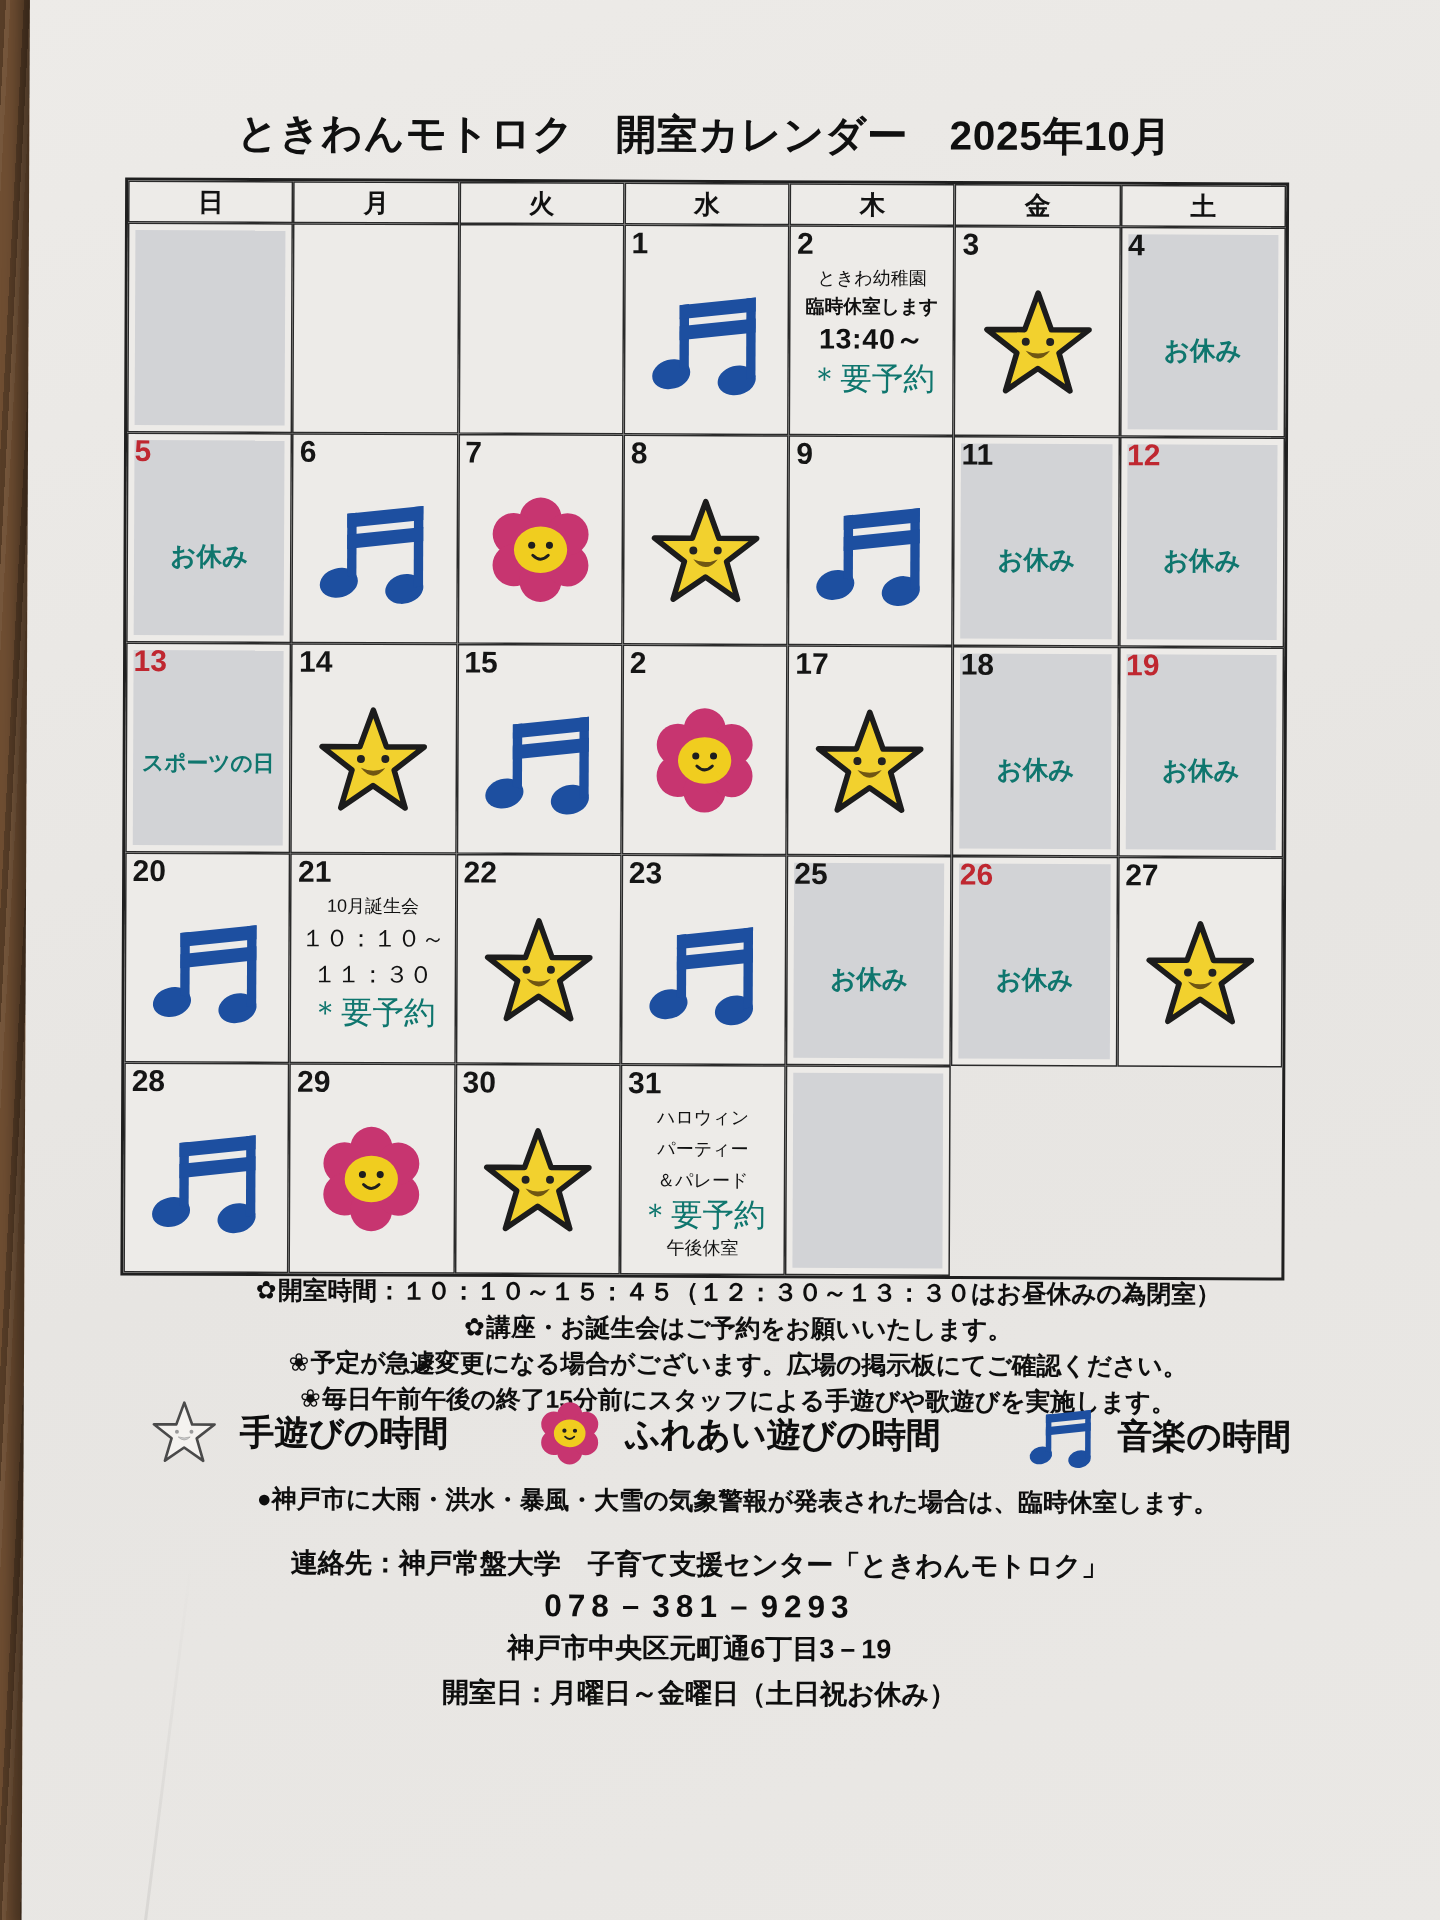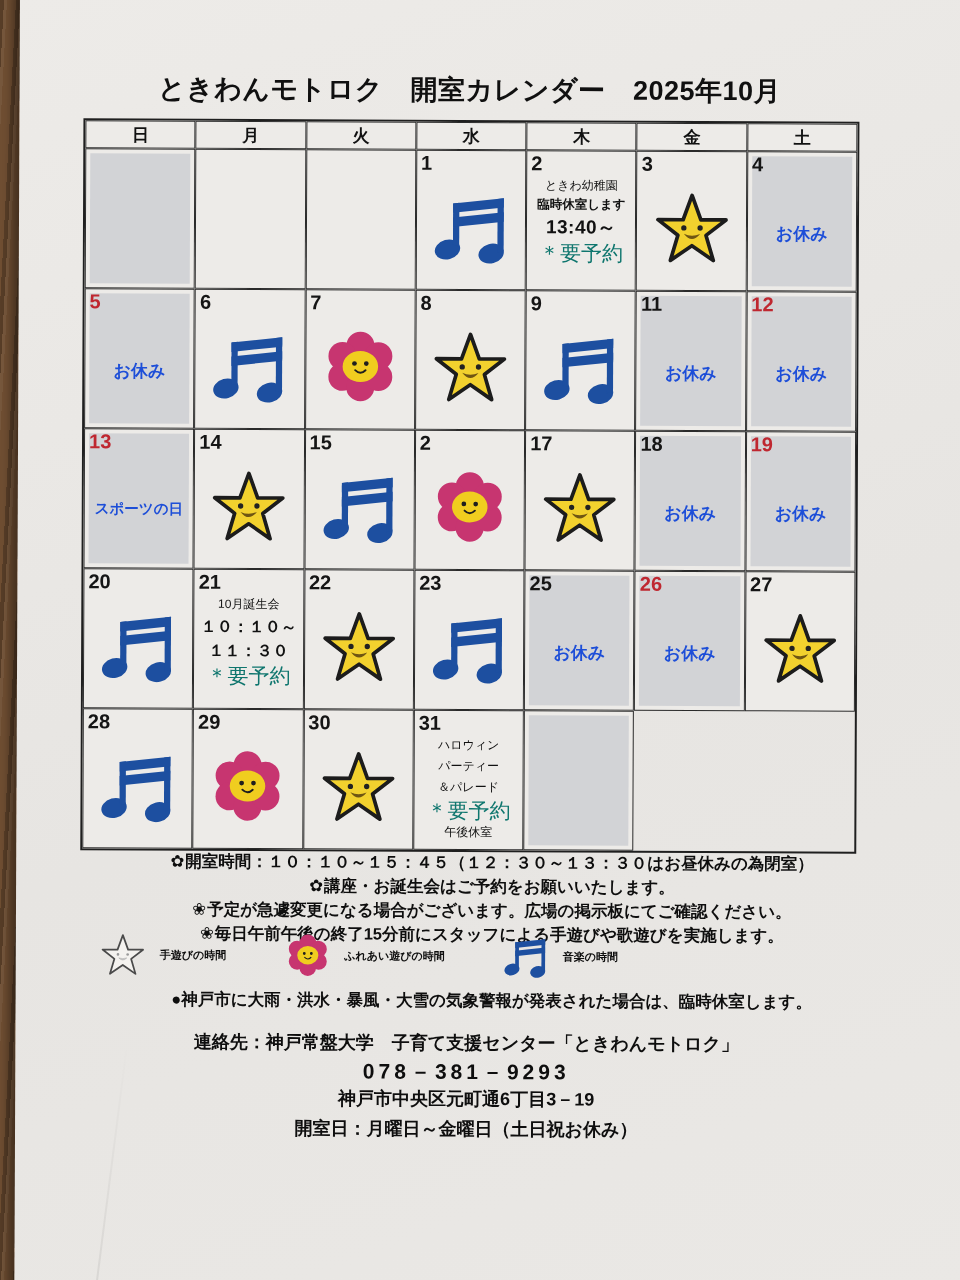--- a/index.html
+++ b/index.html
@@ -20,36 +20,36 @@
   .calendar{
     position:absolute;left:64px;top:126px;width:772px;
     display:grid;grid-template-columns:repeat(7,1fr);grid-template-rows:28px repeat(5,140px);
     border:2px solid #1f1f1f;
   }
   .hcell{border:1px solid #2a2a2a;display:flex;align-items:center;justify-content:center;font-weight:bold;font-size:17px;color:#111;background:#edebe8;}
   .cell{position:relative;border:1px solid #2a2a2a;background:#edebe8;overflow:hidden;}
   .daynum{position:absolute;top:1px;left:4px;font-size:20px;font-weight:bold;color:#151515;z-index:2;line-height:22px;}
   .daynum.red{color:#bf2730;}
   .shade{position:absolute;left:4px;top:4px;right:4px;bottom:4px;background:#d2d3d6;z-index:1;}
-  .cell .label{position:absolute;left:0;right:0;top:51%;text-align:center;font-weight:bold;font-size:17px;z-index:2;color:#1d4ed8;}
+  .cell .label{position:absolute;left:0;right:0;top:51%;text-align:center;font-weight:bold;font-size:17px;z-index:2;color:#0f766e;}
   .cell .label.small{font-size:14.5px;}
   .iconwrap{position:absolute;left:0;right:0;top:22px;bottom:8px;display:flex;align-items:center;justify-content:center;z-index:1;}
   svg.cal-icon{width:78px;height:74px;}
   .lines{position:absolute;left:2px;right:2px;top:24px;display:flex;flex-direction:column;align-items:center;gap:1px;z-index:2;color:#111;}
   .t-s1{font-size:12px;font-weight:normal;line-height:20px;white-space:nowrap;}
   .t-s2{font-size:12.5px;font-weight:bold;line-height:17px;white-space:nowrap;}
   .t-time{font-size:19px;font-weight:bold;letter-spacing:.5px;line-height:25px;}
-  .t-time2{font-size:16px;font-weight:bold;line-height:23px;white-space:nowrap;}
+  .t-time2{font-size:16px;font-weight:normal;line-height:23px;white-space:nowrap;}
   .t-red{font-size:21px;font-weight:normal;color:#0f766e;line-height:21px;margin-top:2px;white-space:nowrap;}
   .notes{position:absolute;top:856px;left:18px;right:18px;text-align:center;color:#0e0e0e;}
   .note-line{font-size:16.5px;font-weight:bold;line-height:24px;white-space:nowrap;}
   .note-bullet{margin-right:1px;}
   .legend{position:absolute;top:940px;left:84px;display:flex;align-items:center;color:#0e0e0e;}
   .legend-item{display:flex;align-items:center;}
-  .legend-label{font-size:11px;font-weight:bold;margin-left:14px;white-space:nowrap;}
+  .legend-label{font-size:23px;font-weight:bold;margin-left:14px;white-space:nowrap;}
   .legend-item+.legend-item{margin-left:58px;}
   svg.legend-icon{width:46px;height:44px;}
   .warning{position:absolute;top:996px;left:18px;right:18px;text-align:center;font-size:16.5px;font-weight:bold;color:#0e0e0e;white-space:nowrap;}
   .contact{position:absolute;top:1036px;left:20px;right:70px;text-align:center;font-weight:bold;color:#0e0e0e;}
   .contact .c1{font-size:18px;line-height:27px;white-space:nowrap;}
   .contact .phone{font-size:21px;letter-spacing:4px;line-height:29px;}
   .contact .addr{font-size:18px;line-height:27px;}
   .contact .open{font-size:18px;line-height:29px;margin-top:2px;}
 </style>
 </head>

